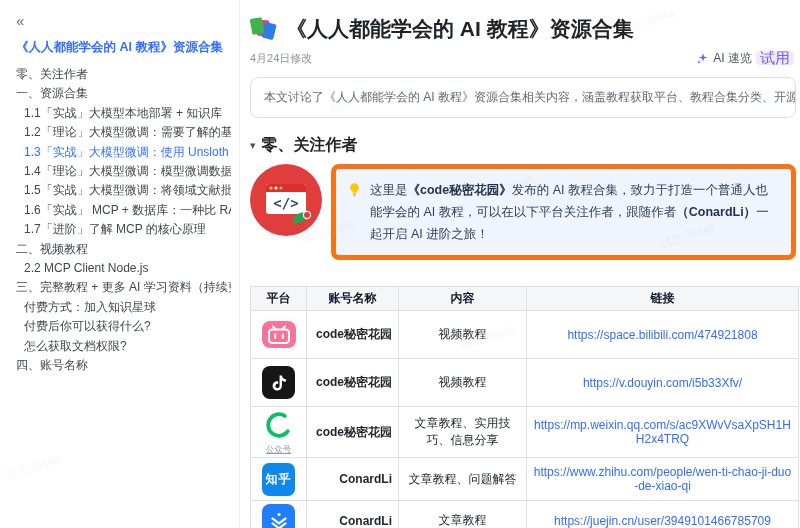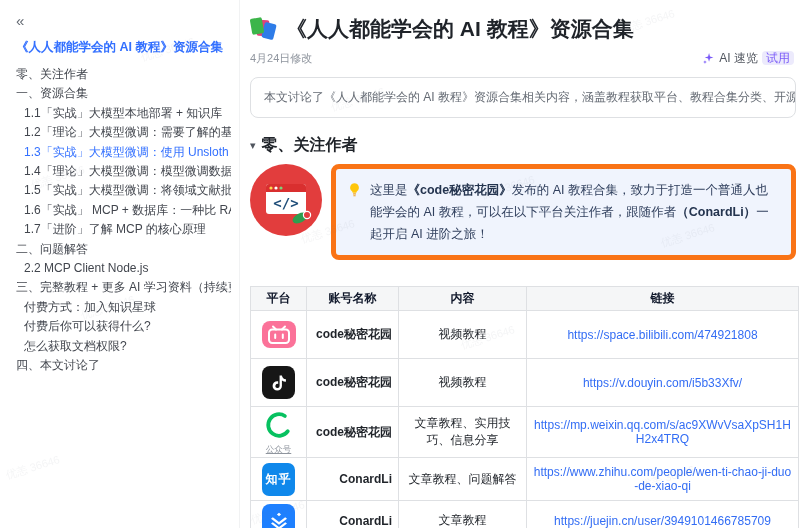--- a/index.html
+++ b/index.html
@@ -30,21 +30,21 @@
   .book-red  { left:7px; top:3px; background:#e0427a; transform:rotate(3deg); z-index:1; }
   .book-blue { left:13px; top:6px; background:#2e7ce8; transform:rotate(14deg); z-index:2; }
   .book-green{ left:1px; top:1px; background:#3cb54a; transform:rotate(-10deg); z-index:3; }
   h1 { font-size:21px; font-weight:bold; color:#1f2329; white-space:nowrap; }
 
   .meta-row { margin-top:5px; display:flex; justify-content:space-between; align-items:center;
               height:18px; padding-right:2px;gap:24px; }
   .modified { font-size:11px; color:#8f959e; }
   .ai-overview { display:flex; align-items:center; gap:4px; cursor:pointer; }
   .ai-overview .label { font-size:12px; color:#51565f; }
-  .trial-badge { font-size:12px; color:#7a5af8; background:#eceafc; border-radius:4px;
+  .trial-badge { font-size:15px; color:#7a5af8; background:#eceafc; border-radius:4px;
                  padding:1px 4px; line-height:12px; }
 
   .summary-box { margin-top:10px; border:1px solid #dee0e3; border-radius:8px;
                  padding:11px 13px; font-size:12px; color:#646a73; white-space:nowrap;
                  overflow:hidden; }
 
   .section-head { margin-top:16px; display:flex; align-items:center; height:22px; }
   .caret { font-size:11px; color:#50555e; margin-right:6px; cursor:pointer; }
   .section-title { font-size:16px; font-weight:bold; color:#1f2329; }
 
@@ -96,27 +96,27 @@
   <nav class="toc">
       <div class="toc-item">零、关注作者</div>
       <div class="toc-item">一、资源合集</div>
       <div class="toc-item indent">1.1「实战」大模型本地部署 + 知识库</div>
       <div class="toc-item indent">1.2「理论」大模型微调：需要了解的基础知识</div>
       <div class="toc-item indent active">1.3「实战」大模型微调：使用 Unsloth 微调 ...</div>
       <div class="toc-item indent">1.4「理论」大模型微调：模型微调数据集前...</div>
       <div class="toc-item indent">1.5「实战」大模型微调：将领域文献批量转...</div>
       <div class="toc-item indent">1.6「实战」 MCP + 数据库：一种比 RAG 检...</div>
       <div class="toc-item indent">1.7「进阶」了解 MCP 的核心原理</div>
-      <div class="toc-item">二、问题解答</div>
+      <div class="toc-item">二、视频教程</div>
       <div class="toc-item indent">2.2 MCP Client Node.js</div>
       <div class="toc-item">三、完整教程 + 更多 AI 学习资料（持续更新）</div>
       <div class="toc-item indent">付费方式：加入知识星球</div>
       <div class="toc-item indent">付费后你可以获得什么?</div>
       <div class="toc-item indent">怎么获取文档权限?</div>
-      <div class="toc-item">四、本文讨论了</div>
+      <div class="toc-item">四、账号名称</div>
     </nav>
 </aside>
 
 <main class="main">
   <div class="title-row">
     <span class="books-icon">
       <span class="book-red"></span>
         <span class="book-blue"></span>
         <span class="book-green"></span>
     </span>

